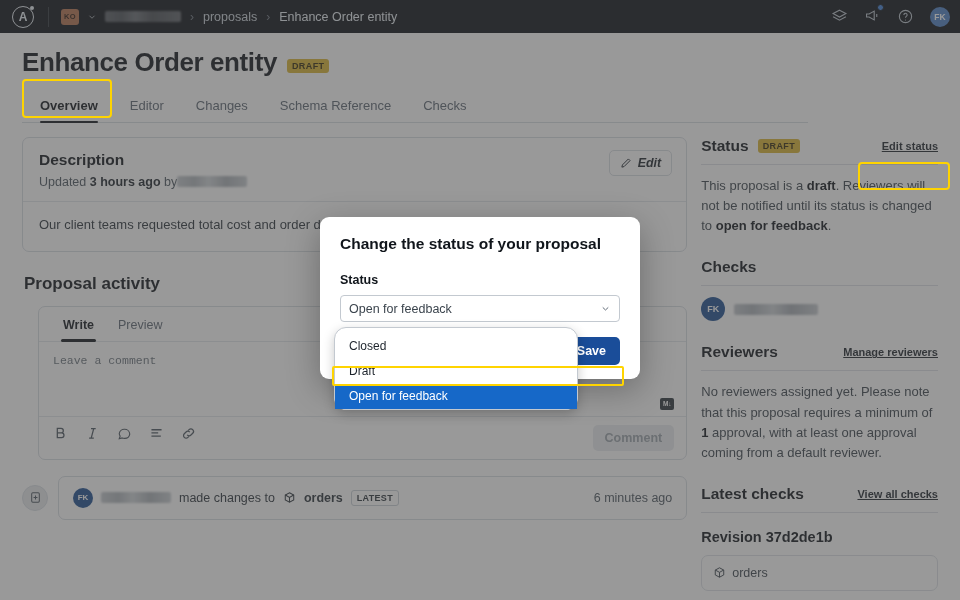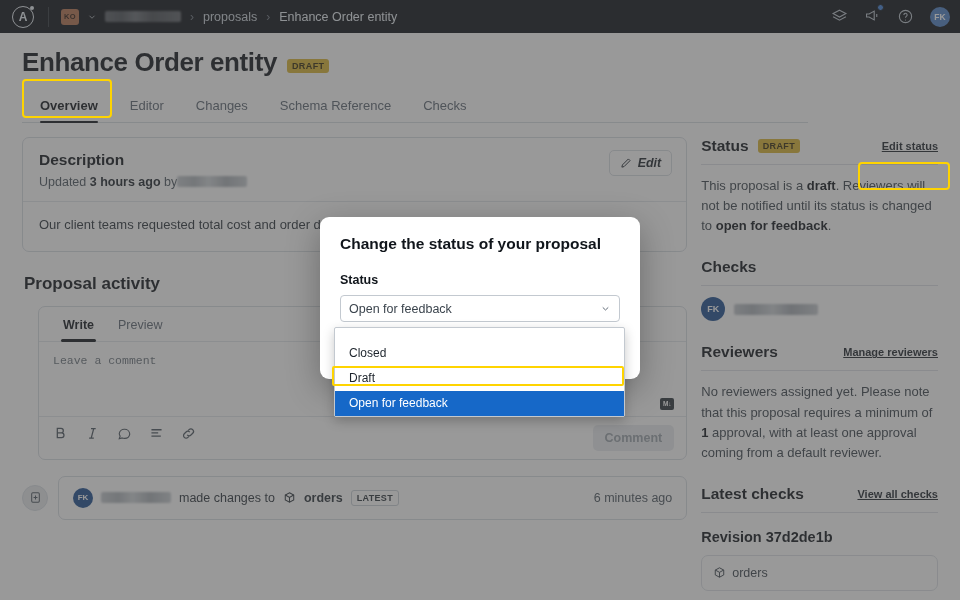--- a/index.html
+++ b/index.html
@@ -278,24 +278,24 @@
     cursor: pointer;
   }
   .modal-select .chev-sm { margin-left: auto; width: 11px; height: 11px; color: #5c6672; }
   .modal-primary-btn {
     position: absolute; right: 20px; bottom: 14px;
     background: #1a4d99; color: #fff; border: none; border-radius: 5px;
     font-size: 12.5px; font-weight: 600; padding: 7px 14px; cursor: pointer;
   }
   .dropdown {
     position: absolute; left: 14px; top: 110px;
-    width: 291px; background: #fff;
-    border: 1px solid #c3c9d0; border-radius: 2px;
+    width: 244px; background: #fff;
+    border: 1px solid #c3c9d0; border-radius: 12px;
     box-shadow: 0 4px 12px rgba(0,0,0,.22);
-    z-index: 80; padding: 13px 0 0 0;
+    z-index: 80; padding: 6px 0 0 0;
   }
   .dd-opt {
     font-size: 12px; color: #1d242c; padding: 5px 0 5px 14px; cursor: pointer;
     line-height: 1.25;
   }
   .dd-opt.sel { background: #1668c8; color: #fff; }
   .annot-dd {
     position: absolute; left: 332px; top: 366px;
     width: 292px; height: 20px;
     border: 2.5px solid #ffd400; border-radius: 2px;

